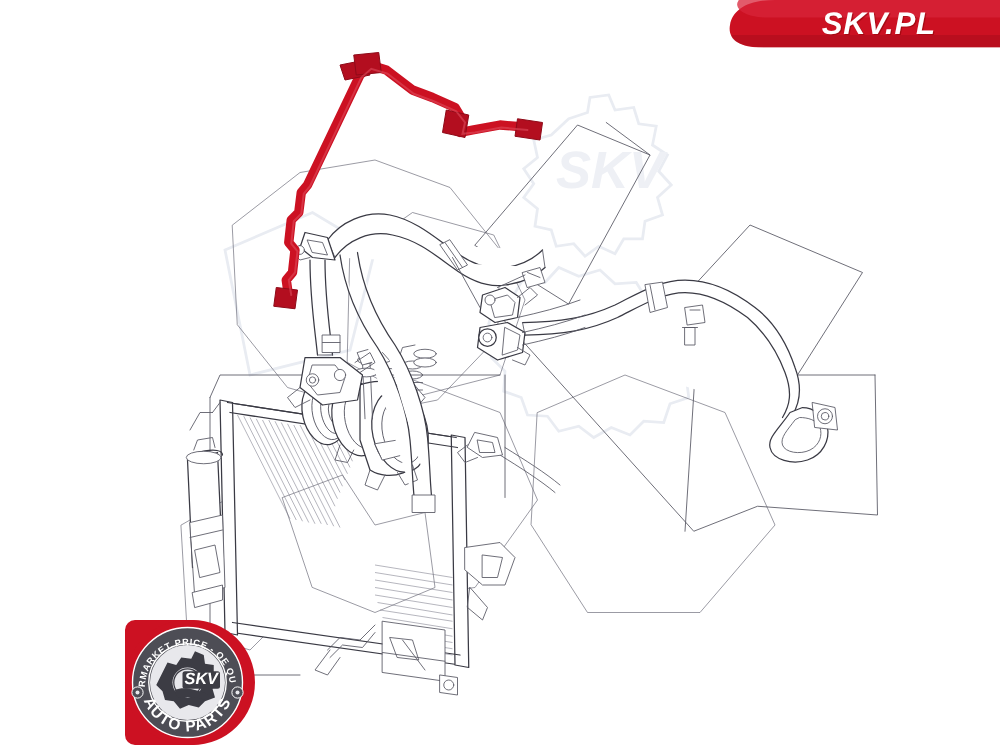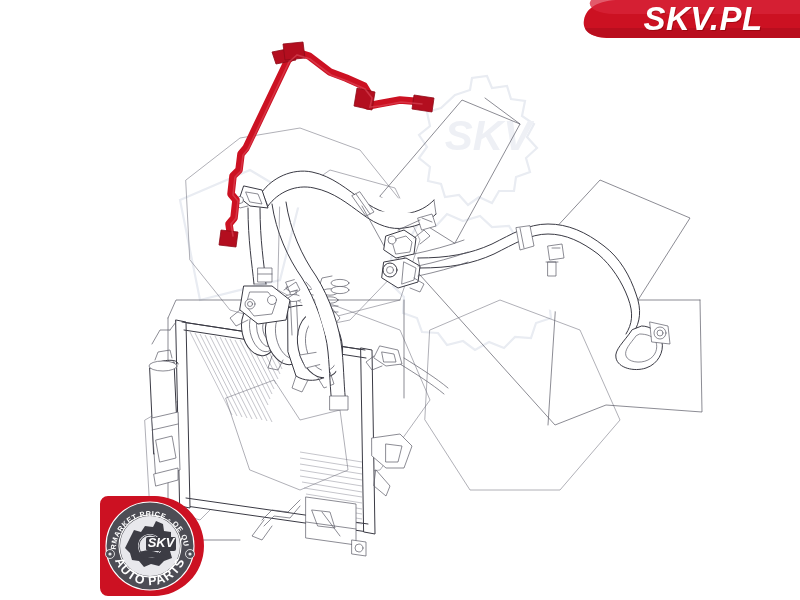--- a/index.html
+++ b/index.html
@@ -49,21 +49,21 @@
     height: 38px;
     display: flex;
     align-items: center;
     justify-content: center;
     padding-left: 38px;
     box-sizing: border-box;
     color: #ffffff;
     font-family: "Liberation Sans", sans-serif;
     font-weight: bold;
     font-style: italic;
-    font-size: 33px;
+    font-size: 25px;
     letter-spacing: 0.5px;
     text-shadow: 1px 1px 0 rgba(120,0,0,0.45);
   }
   
   #seal-badge {
     position: absolute;
     left: 96px;
     top: 492px;
     width: 108px;
     height: 108px;

